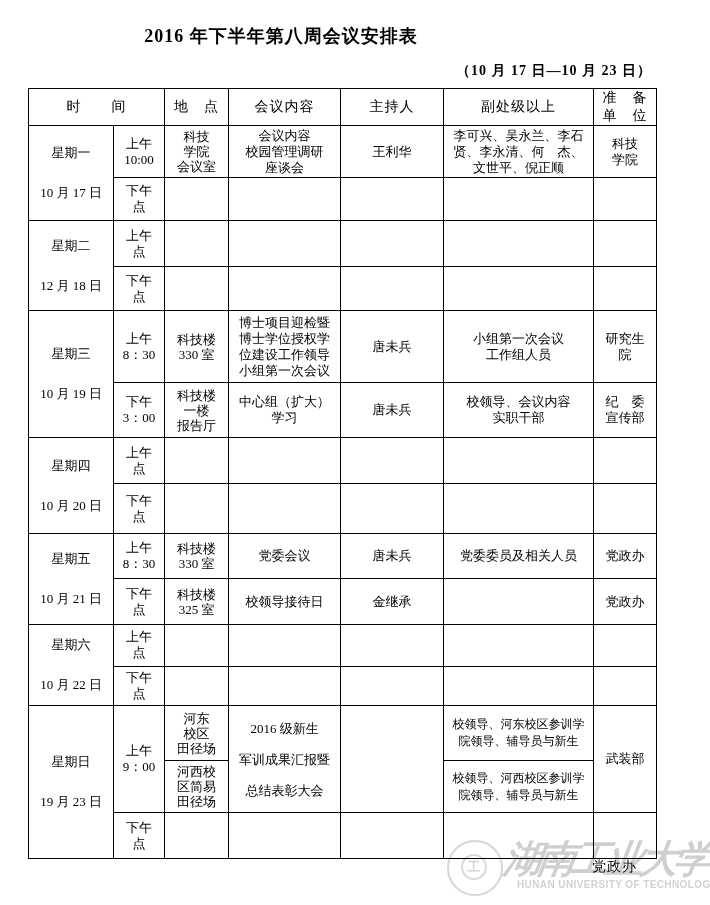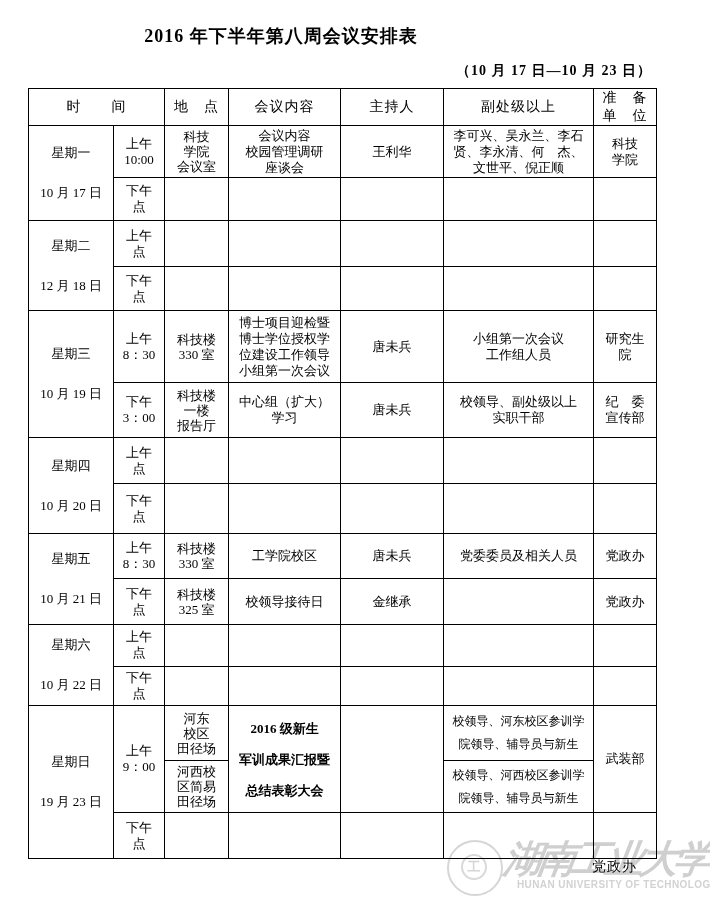--- a/index.html
+++ b/index.html
@@ -30,22 +30,22 @@
     border:1px solid #000;
     text-align:center; vertical-align:middle;
     font-size:13px; font-weight:normal;
     white-space:pre-line;
     line-height:16px;
     padding:0 1px;
     overflow:hidden;
   }
   th { font-size:14px; line-height:18px; letter-spacing:1px; }
   td.day  { line-height:40px; }
-  td.sun-content { line-height:31px;font-weight:bold; }
-  td.sun-part { font-size:12px; line-height:23px; }
+  td.sun-content { line-height:31px; }
+  td.sun-part { font-size:12px; line-height:17px; }
   td.loc { line-height:15px; }
   
   .wm { position:absolute; z-index:1; color:#cfcfcf; }
   .wm-seal {
     left:447px; top:840px; width:52px; height:52px;
     border:2px solid #d6d6d6; border-radius:50%;
   }
   .wm-seal-inner {
     position:absolute; left:12px; top:12px; width:22px; height:22px;
     border:2px solid #d9d9d9; border-radius:50%;
@@ -164,21 +164,21 @@
   </tr>
   <tr style="height:55px">
     <td>下午
 3：00</td>
     <td class="loc">科技楼
 一楼
 报告厅</td>
     <td>中心组（扩大）
 学习</td>
     <td>唐未兵</td>
-    <td>校领导、副处级以上
+    <td>校领导、会议内容
 实职干部</td>
     <td>纪　委
 宣传部</td>
   </tr>
 
   <tr style="height:46px">
     <td rowspan="2" class="day">星期四
 10 月 20 日</td>
     <td>上午
 点</td>
@@ -198,21 +198,21 @@
     <td></td>
   </tr>
 
   <tr style="height:45px">
     <td rowspan="2" class="day">星期五
 10 月 21 日</td>
     <td>上午
 8：30</td>
     <td class="loc">科技楼
 330 室</td>
-    <td>工学院校区</td>
+    <td>党委会议</td>
     <td>唐未兵</td>
     <td>党委委员及相关人员</td>
     <td>党政办</td>
   </tr>
   <tr style="height:46px">
     <td>下午
 点</td>
     <td class="loc">科技楼
 325 室</td>
     <td>校领导接待日</td>

